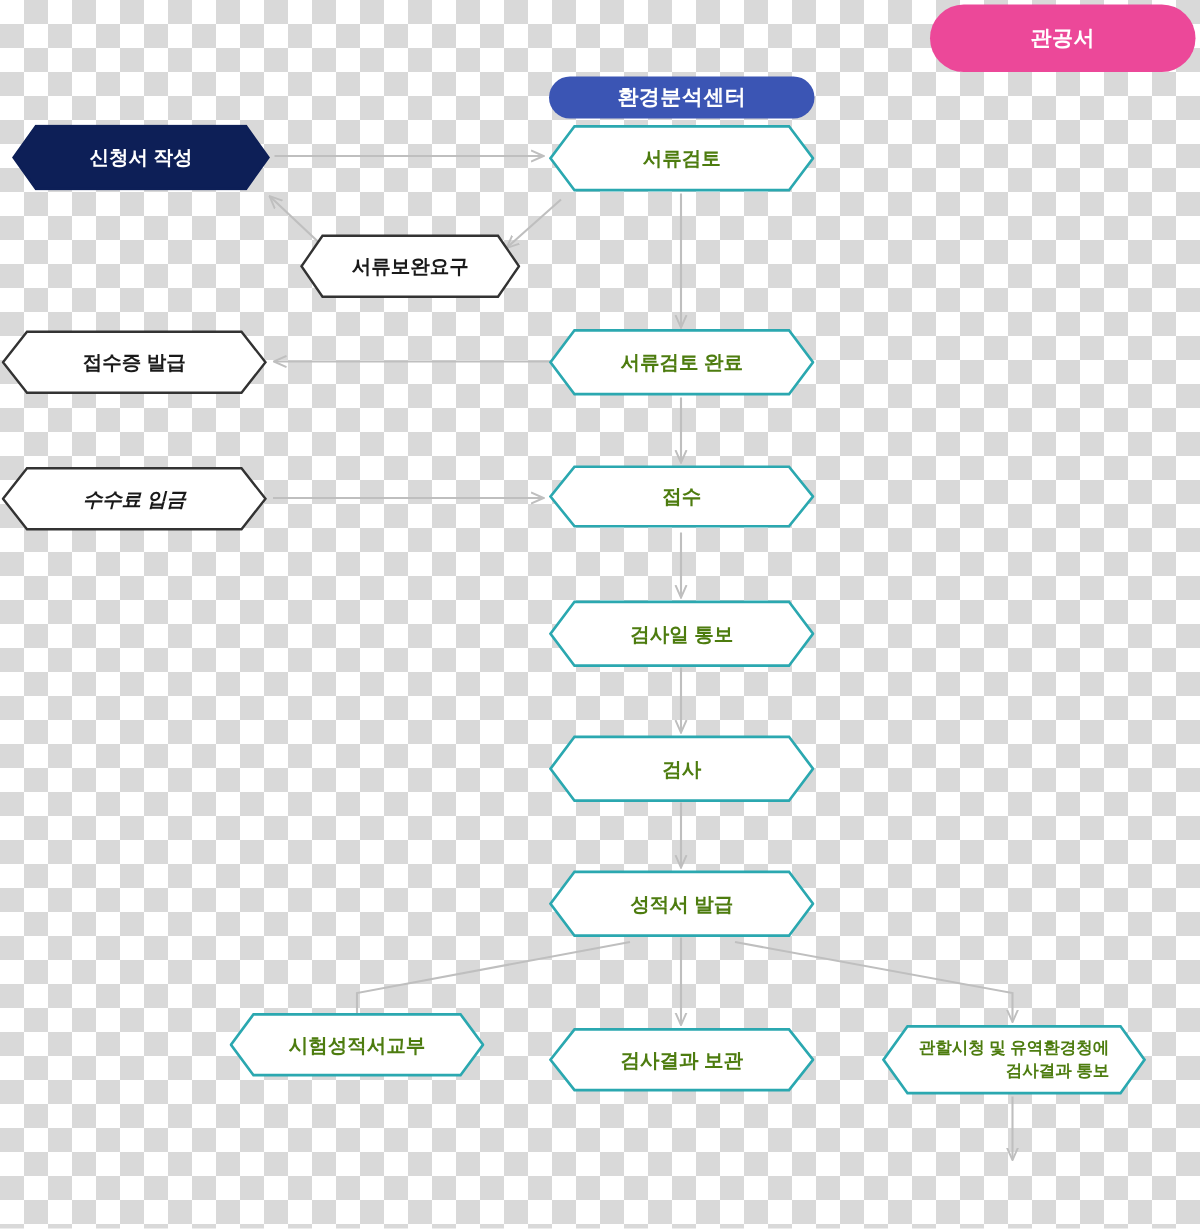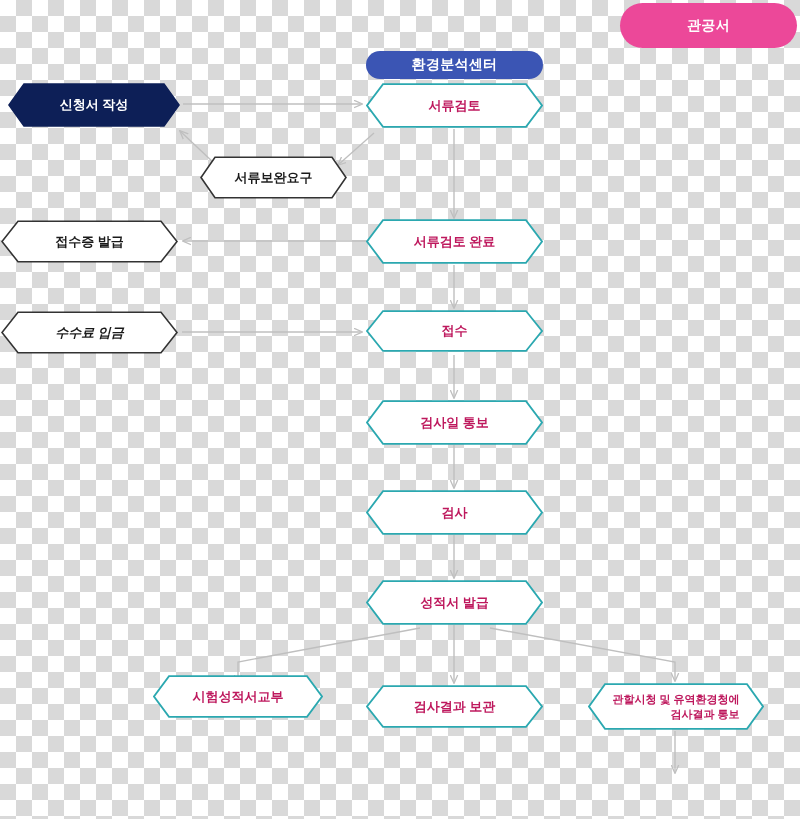--- a/index.html
+++ b/index.html
@@ -66,21 +66,21 @@
     font-weight: bold;
     font-size: 13px;
     line-height: 1.35;
     box-sizing: border-box;
     padding: 0 22px;
     white-space: pre-line;
   }
 
   
   .node-navy .hexlabel { color: #ffffff; }
-  .node-teal .hexlabel { color: #be185d; }
+  .node-teal .hexlabel { color: #4d7c0f; }
   .node-black .hexlabel { color: #1a1a1a; }
 
   .small-text .hexlabel { font-size: 11px; padding: 0 12px; }
 
   
   #connectors {
     position: absolute;
     left: 0; top: 0;
     width: 800px;
     height: 819px;

